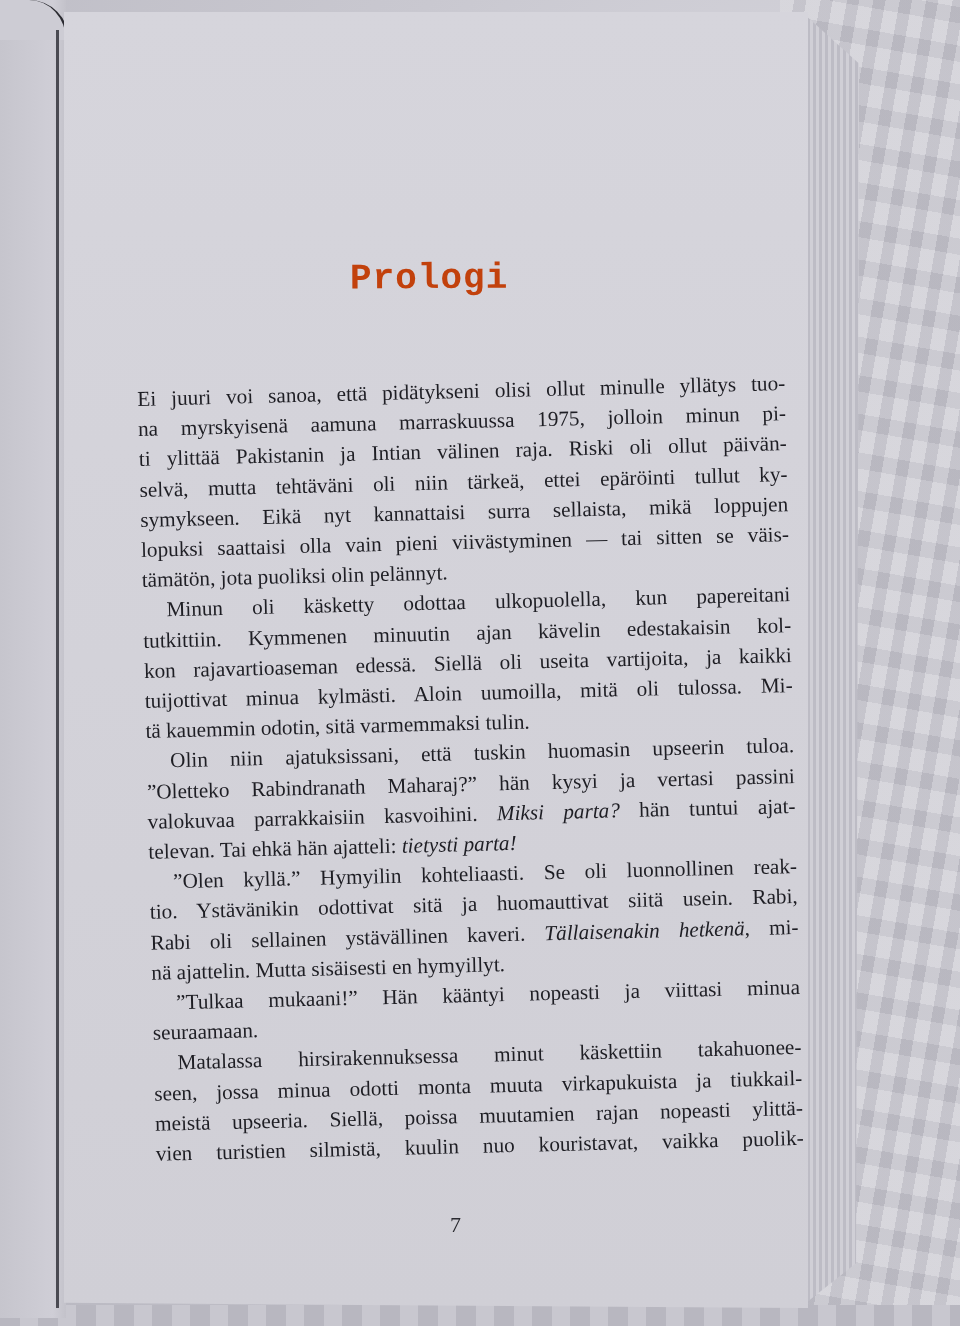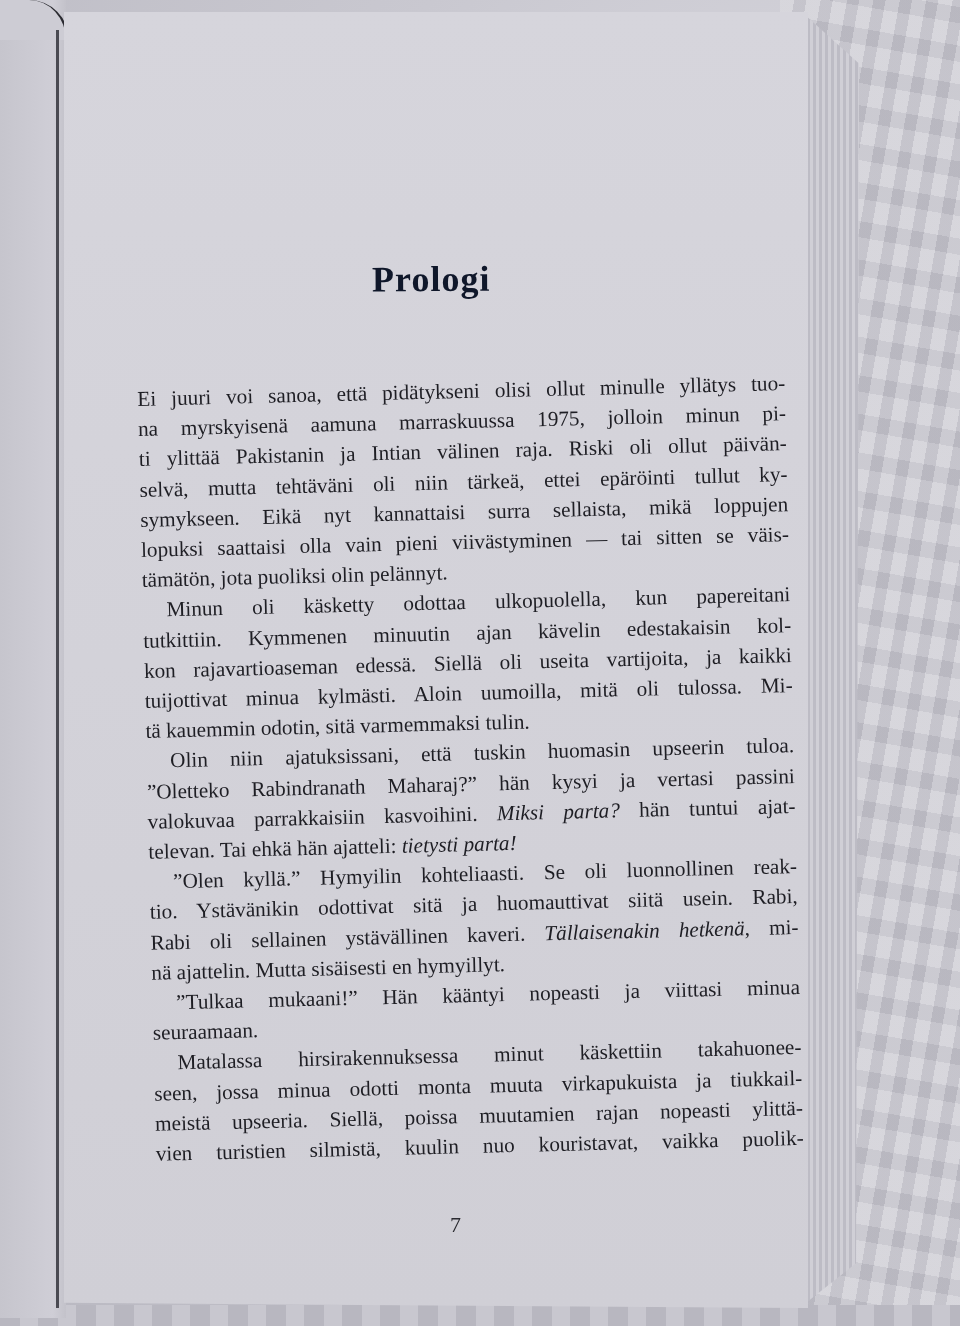--- a/index.html
+++ b/index.html
@@ -37,23 +37,23 @@
     background: linear-gradient(180deg, #d6d5dc 0%, #d3d2d9 50%, #d0cfd6 100%);
     clip-path: polygon(0 0, 100% 0, 100% 100%, 0 99.6%);
   }
   .page-block {
     position:absolute; left:800px; top:12px; width:58px; height:1290px;
     background: repeating-linear-gradient(90deg, #bdbcc5 0 3px, #d0cfd6 3px 6px);
     clip-path: polygon(0 0, 3% 0, 100% 4%, 95% 97%, 12% 100%, 0 100%);
     border-left:1px solid #555;
   }
   .title {
-    position:absolute; left:372px; top:258px; width:160px;
-    font-family: Liberation Serif, serif; font-weight:bold; font-size:36px;
-    color:#0f172a; letter-spacing:1px; transform:rotate(-0.3deg);
+    position:absolute; left:350px; top:258px; width:160px;
+    font-family: Liberation Mono, monospace; font-weight:bold; font-size:36px;
+    color:#c2410c; letter-spacing:1px; transform:rotate(-0.3deg);
   }
   .text {
     position:absolute; left:137px; top:384px; width:648px;
     font-size:21.2px; line-height:30.2px; color:#1e1e24;
     transform: rotate(-1.4deg); transform-origin: left top;
   }
   .line { display:block; white-space:nowrap; text-align:justify; text-align-last:justify; }
   .line.last { text-align-last:left; }
   .line.indent { padding-left:24px; }
   .line i { font-style:italic; }

